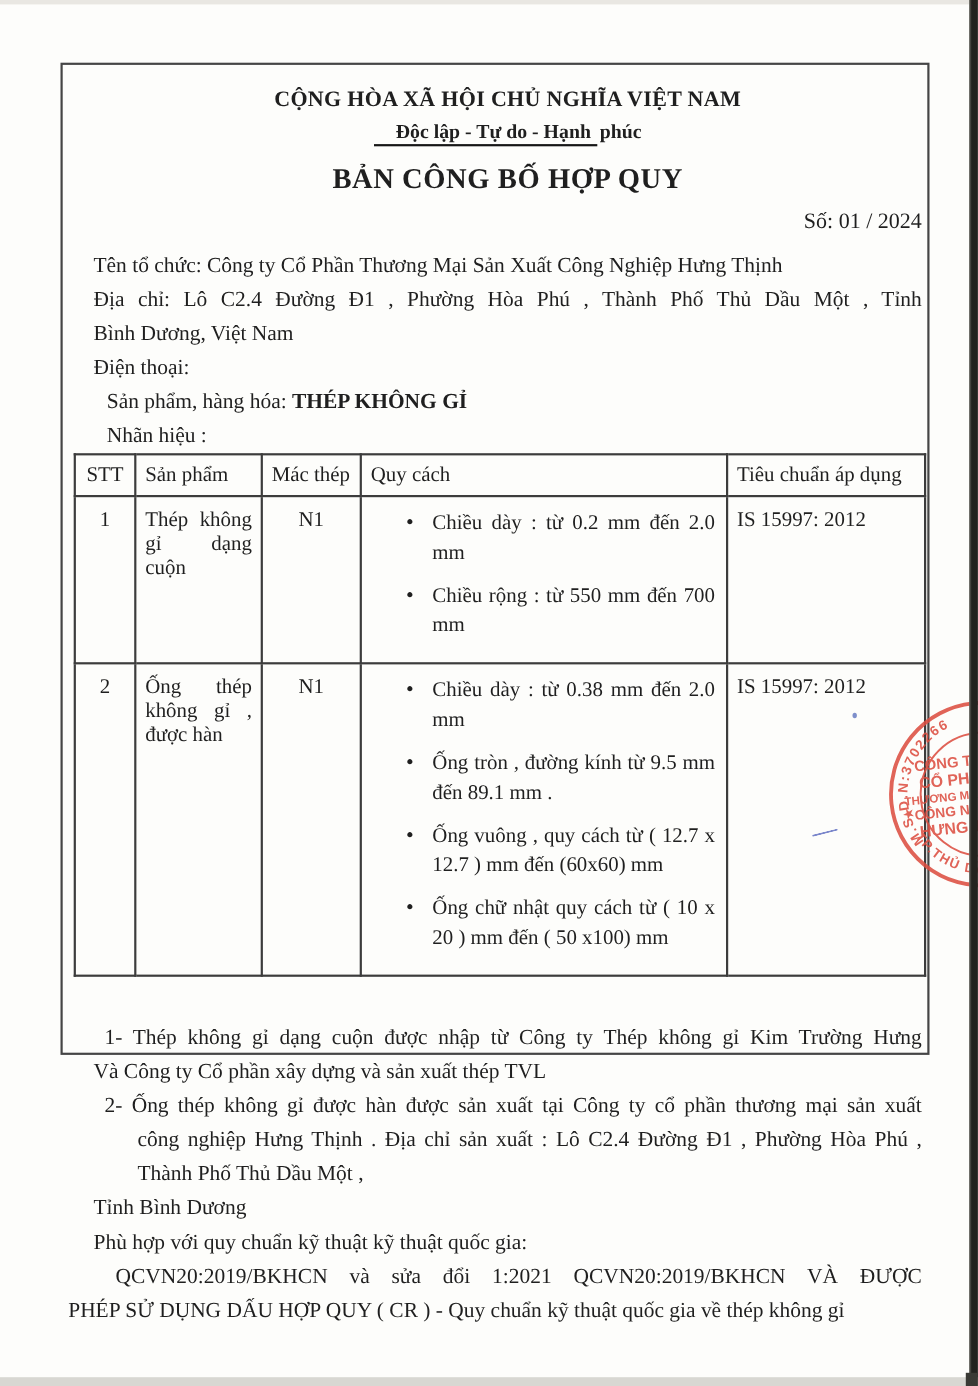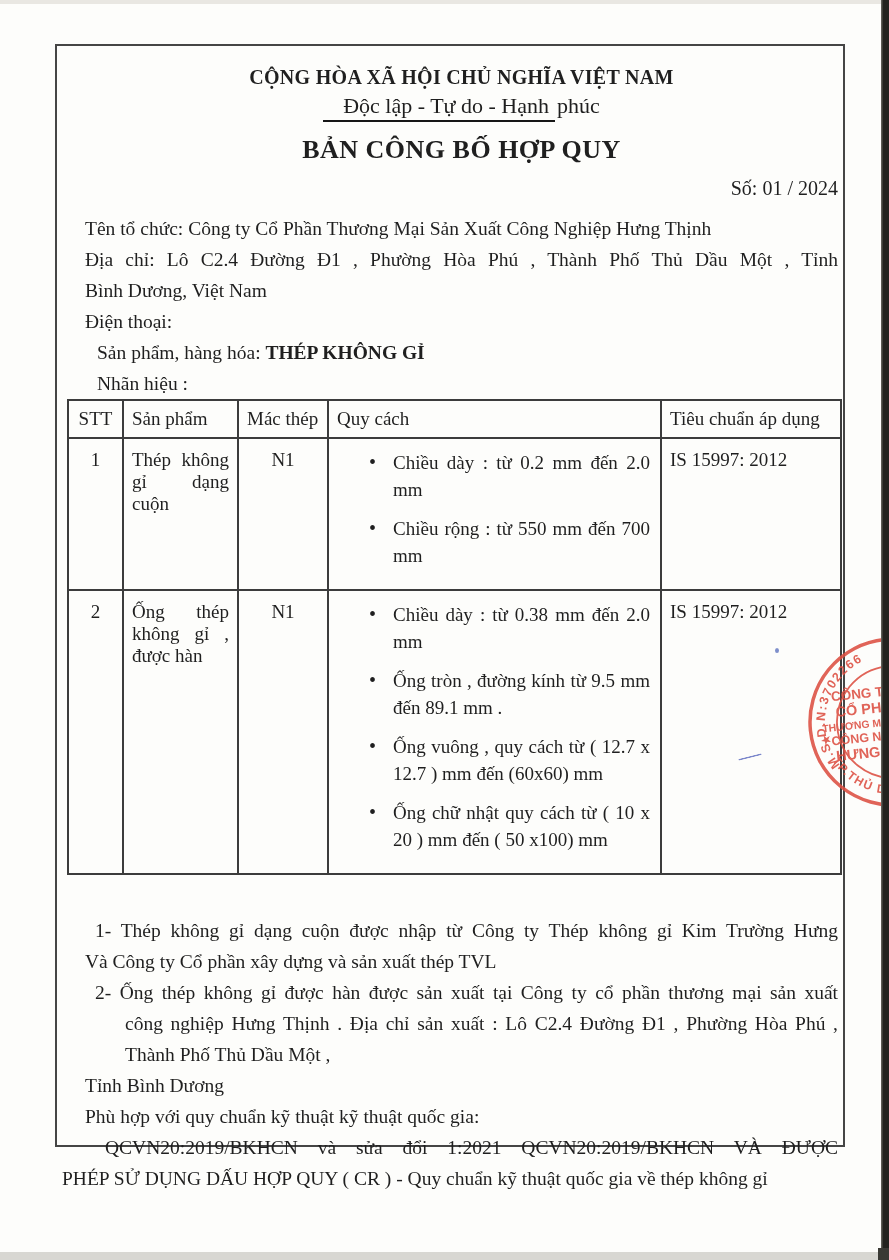--- a/index.html
+++ b/index.html
@@ -18,30 +18,30 @@
   }
   
   .scan-top-band { position: absolute; top: 0; left: 0; width: 100%; height: 4px; background: #e9e7e2; }
   .scan-right-strip { position: absolute; top: 0; right: 0; width: 8px; height: 100%;
     background: linear-gradient(to left, #23231f 70%, #6b6b64 100%); }
   .scan-bottom-band { position: absolute; left: 0; bottom: 0; width: 100%; height: 8px; background: #d8d7d2; }
   .scan-corner { position: absolute; right: 0; bottom: 0; width: 11px; height: 12px; background: #3a3a35; }
 
   .doc-border {
     position: absolute;
-    left: 55px; top: 44px;
-    width: 790px; height: 1103px;
+    left: 55px; top: 57px;
+    width: 790px; height: 902px;
     border: 2px solid #454545;
     padding: 18px 5px 0 28px;
     background: transparent;
   }
 
   .nat-header { text-align: center; }
   .nat-title { font-size: 20px; font-weight: bold; line-height: 26px; letter-spacing: 0.3px; }
-  .motto { margin-top: 4px; font-size: 22px; font-weight: normal; line-height: 24px; }
+  .motto { margin-top: 4px; font-size: 18px; font-weight: bold; line-height: 24px; }
   .motto-underline { border-bottom: 2px solid #161616; padding: 0 6px 2px 20px; }
   .motto-tail { padding-left: 2px; }
 
   .doc-title { text-align: center; margin-top: 15px; font-size: 26px; font-weight: bold; line-height: 34px; letter-spacing: 0.5px; }
   .doc-number { text-align: right; margin-top: 8px; font-size: 20px; line-height: 26px; }
 
   .para { font-size: 19.5px; line-height: 31px; }
   .para.first { margin-top: 12px; }
   .indent-sm { margin-left: 12px; }
   .just-last { text-align: justify; text-align-last: justify; }

